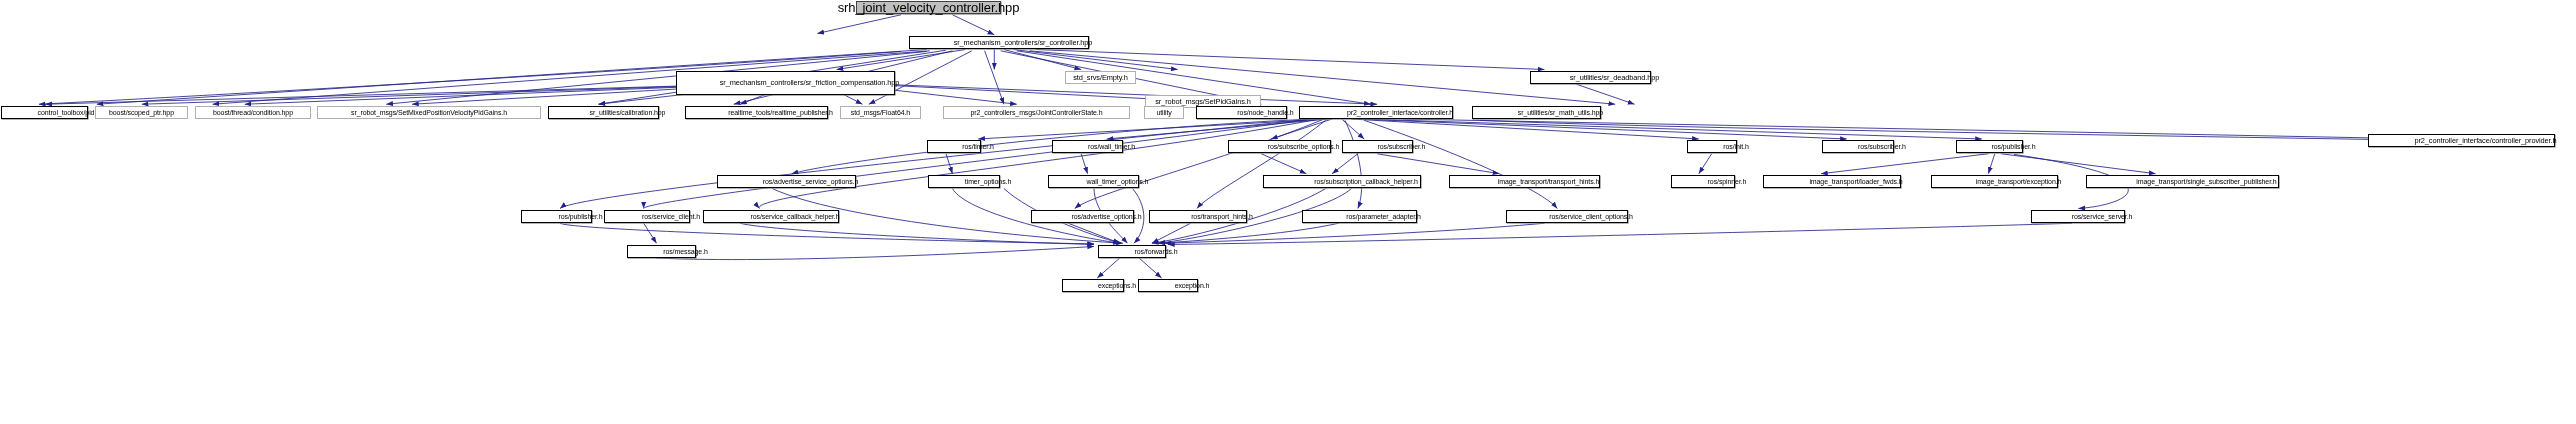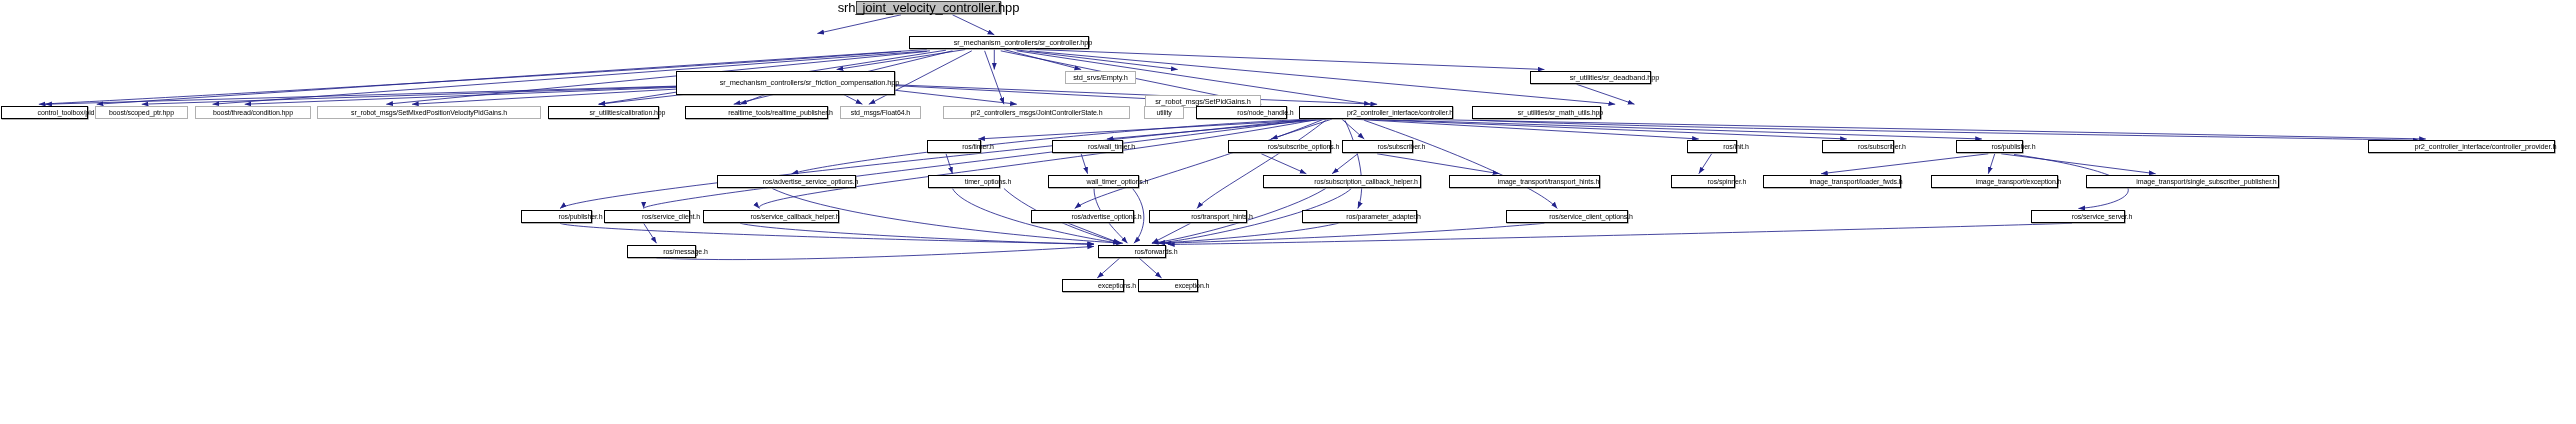--- a/index.html
+++ b/index.html
@@ -185,21 +185,21 @@
   <div class="node solid" style="left:1228px;top:140px;width:103px;height:13px;font-size:7px;">ros/subscribe_options.h</div>
 
   <div class="node solid" style="left:1342px;top:140px;width:71px;height:13px;font-size:7px;">ros/subscriber.h</div>
 
   <div class="node solid" style="left:1687px;top:140px;width:49px;height:13px;font-size:7px;">ros/init.h</div>
 
   <div class="node solid" style="left:1822px;top:140px;width:72px;height:13px;font-size:7px;">ros/subscriber.h</div>
 
   <div class="node solid" style="left:1956px;top:140px;width:67px;height:13px;font-size:7px;">ros/publisher.h</div>
 
-  <div class="node solid" style="left:2368px;top:140px;width:187px;height:13px;font-size:7.4px;">pr2_controller_interface/controller_provider.h</div>
+  <div class="node solid" style="left:2368px;top:134px;width:187px;height:13px;font-size:7.4px;">pr2_controller_interface/controller_provider.h</div>
 
   <div class="node solid" style="left:717px;top:175px;width:139px;height:13px;font-size:7px;">ros/advertise_service_options.h</div>
 
   <div class="node solid" style="left:928px;top:175px;width:72px;height:13px;font-size:7px;">timer_options.h</div>
 
   <div class="node solid" style="left:1048px;top:175px;width:91px;height:13px;font-size:7px;">wall_timer_options.h</div>
 
   <div class="node solid" style="left:1263px;top:175px;width:158px;height:13px;font-size:7px;">ros/subscription_callback_helper.h</div>
 
   <div class="node solid" style="left:1449px;top:175px;width:151px;height:13px;font-size:7px;">image_transport/transport_hints.h</div>

